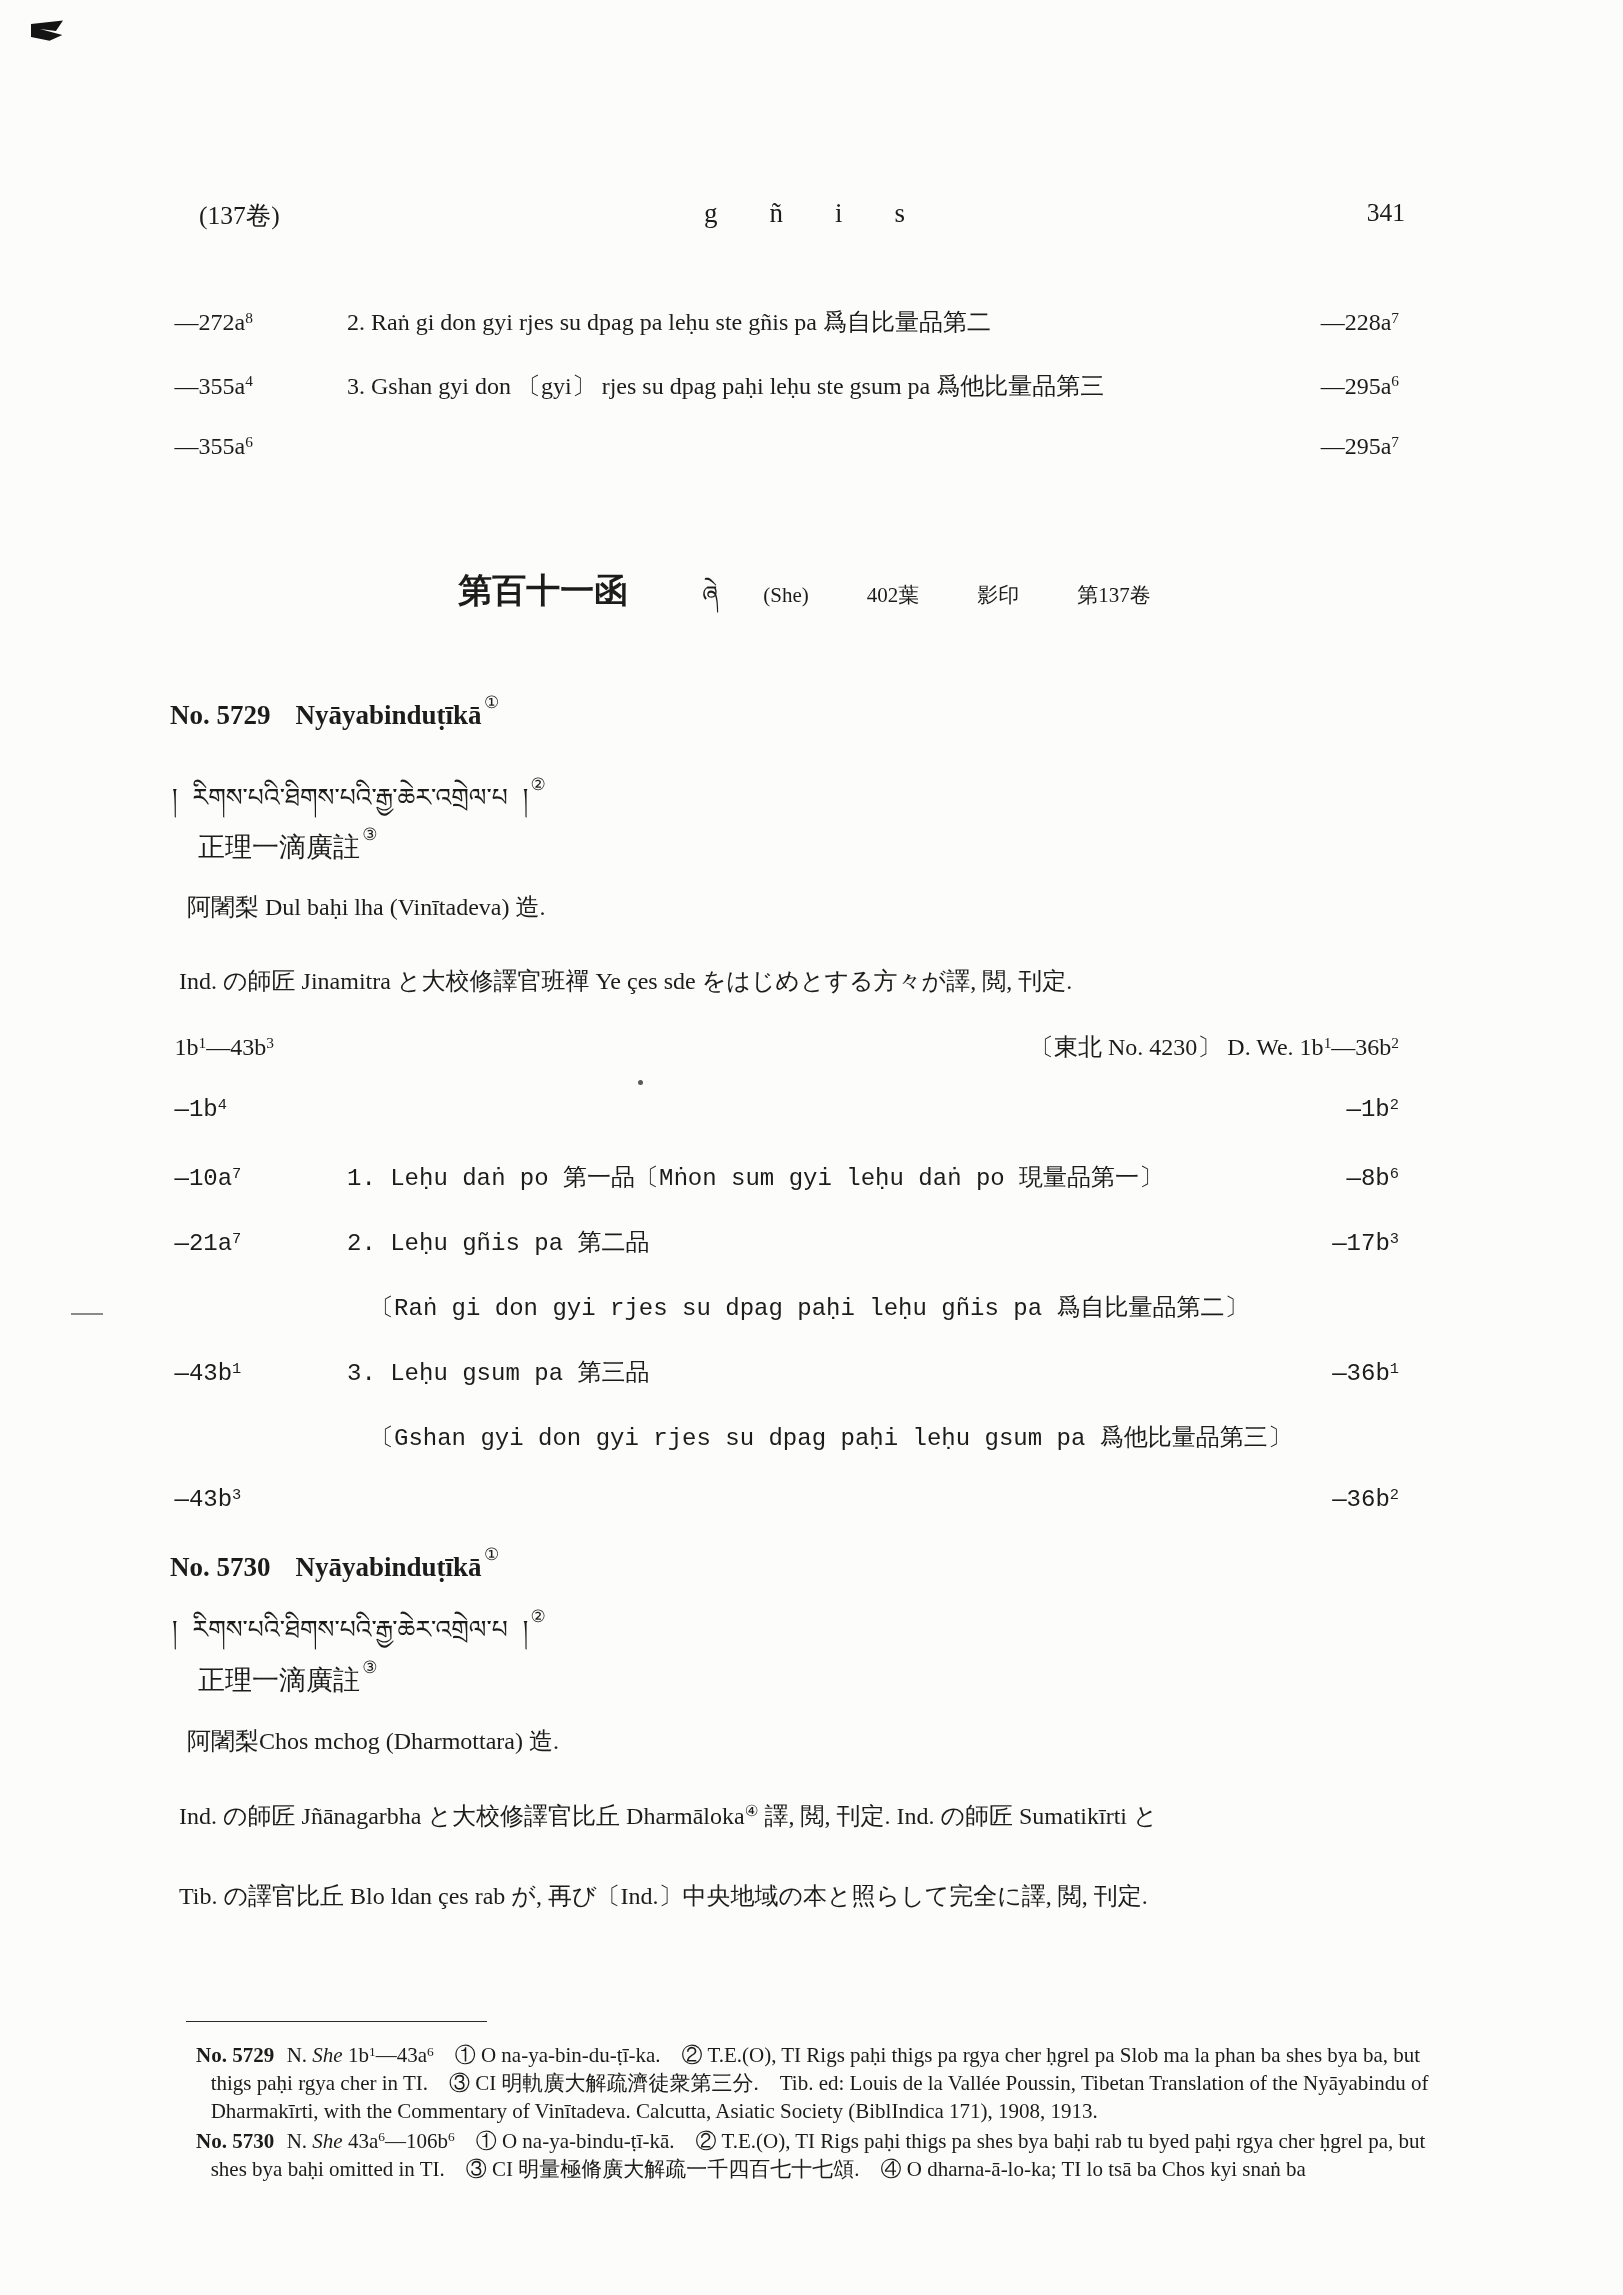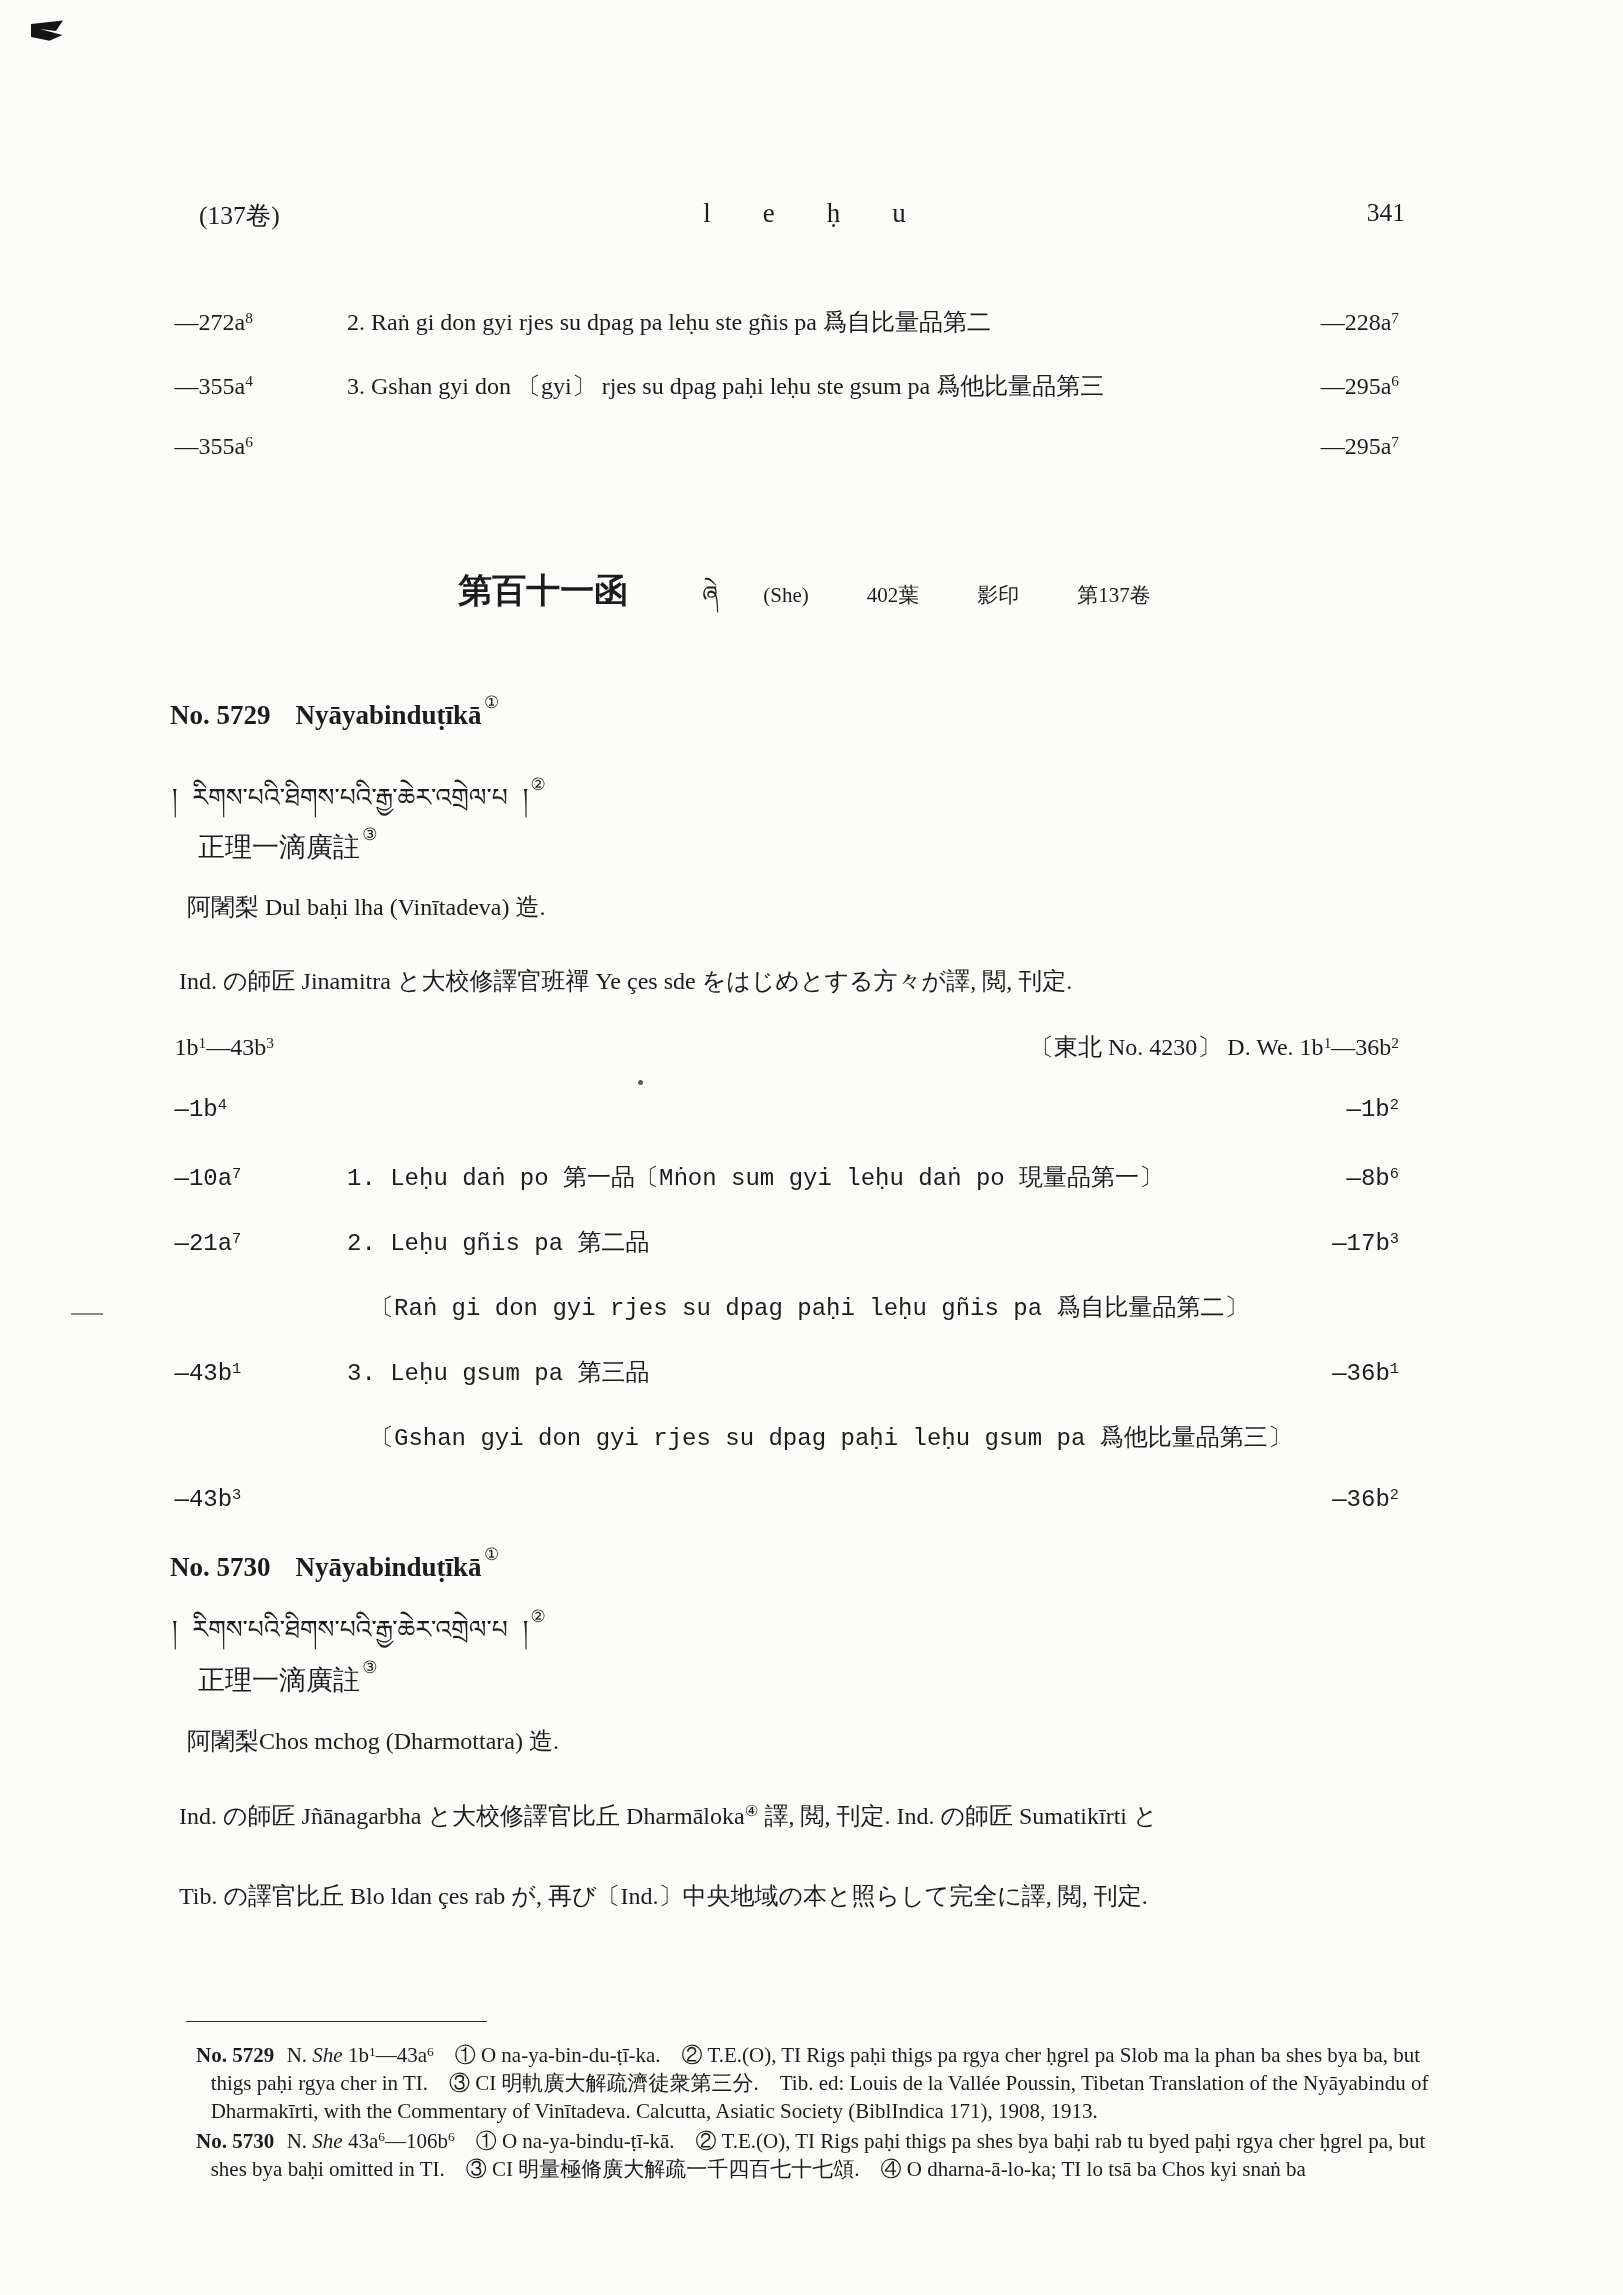--- a/index.html
+++ b/index.html
@@ -156,21 +156,21 @@
 <div class="page">
 
   <div class="artifact-corner"></div>
   <div class="artifact-dash"></div>
   <div class="artifact-dot"></div>
 
   <div class="content">
 
     <div class="header">
       <span class="vol">(137卷)</span>
-      <span class="title">leḥu</span>
+      <span class="title">gñis</span>
       <span class="pageno">341</span>
     </div>
 
     <div class="top-rows">
       <div class="row">
         <span class="cell-left">—272a<sup>8</sup></span>
         <span class="cell-text">2. Raṅ gi don gyi rjes su dpag pa leḥu ste gñis pa 爲自比量品第二</span>
         <span class="cell-right">—228a<sup>7</sup></span>
       </div>
       <div class="row">

